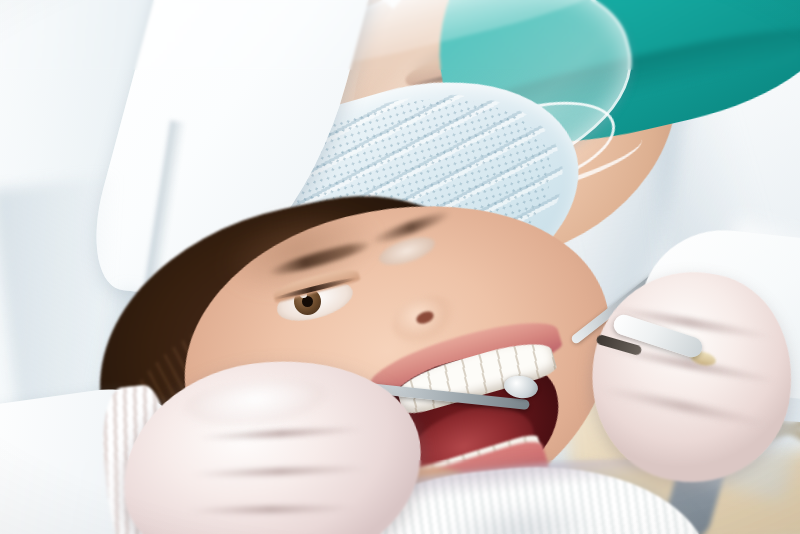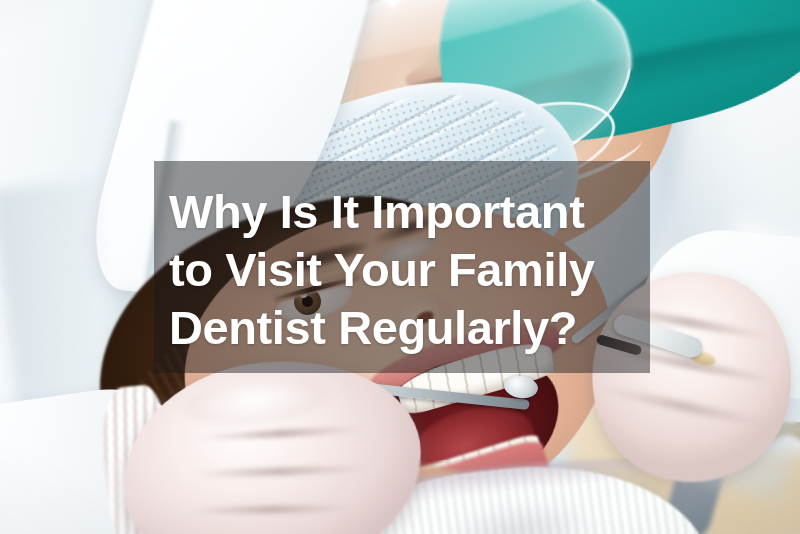--- a/index.html
+++ b/index.html
@@ -829,19 +829,14 @@
     <div class="layer glove-right-f3"></div>
     <div class="layer ring"></div>
     <div class="layer instrument-dark"></div>
     <div class="layer instrument-white"></div>
 
     <div class="layer dof-blur-top"></div>
     <div class="layer dof-blur-bottom"></div>
     <div class="layer soft-vignette"></div>
   </div>
 
-  <div class="title-overlay">
-    <p class="title-text">Why Is It Important</p>
-    <p class="title-text">to Visit Your Family</p>
-    <p class="title-text">Dentist Regularly?</p>
-  </div>
 
 </div>
 
 </body></html>

